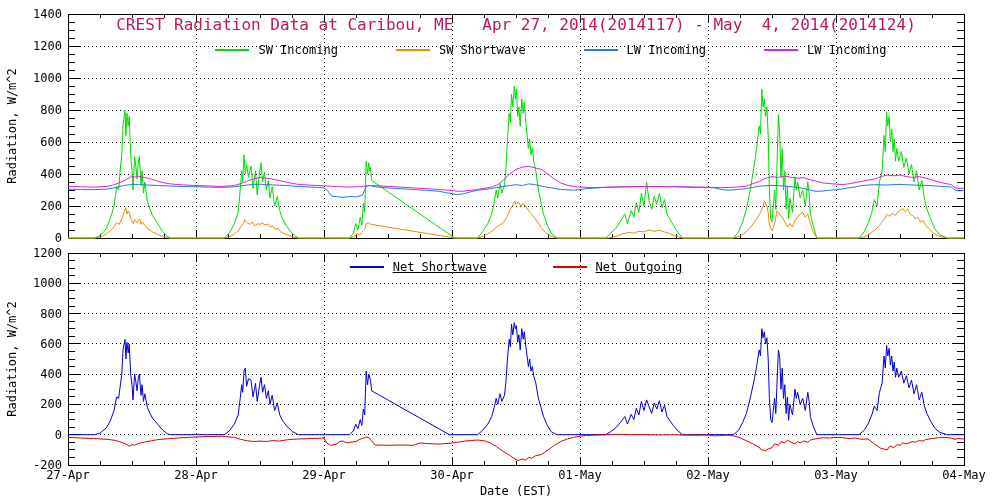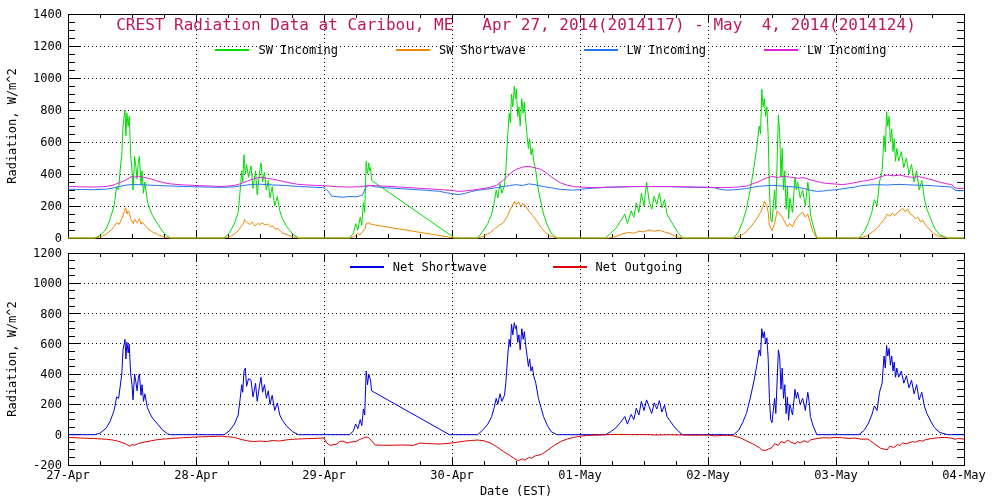--- a/index.html
+++ b/index.html
@@ -7,21 +7,21 @@
          font-family:"DejaVu Sans Mono","Liberation Mono",monospace;}
   svg{position:absolute;left:0;top:0;}
   .grid{stroke:#000;stroke-width:1;stroke-dasharray:1 3;shape-rendering:crispEdges;}
   .axis{stroke:#000;stroke-width:1;shape-rendering:crispEdges;}
   .frame{fill:none;stroke:#000;stroke-width:1;shape-rendering:crispEdges;}
   .tick{font-family:"DejaVu Sans Mono","Liberation Mono",monospace;font-size:12px;fill:#000;}
   .title{position:absolute;left:68px;top:15px;width:896px;text-align:center;
          font-size:16px;color:#be185d;white-space:pre;}
   .legend{position:absolute;left:68px;width:896px;display:flex;justify-content:center;align-items:center;}
   .legend-top{top:43px;gap:58px;margin-left:35px;}
-  .legend-bottom{top:260px;gap:66px;}
+  .legend-bottom{top:260px;gap:66px;text-decoration:underline;}
   .litem{display:flex;align-items:center;gap:9px;font-size:12px;color:#000;white-space:pre;}
   .swatch{display:inline-block;width:34px;height:2px;}
 </style>
 </head>
 <body>
 
 <div class="stage">
   <svg id="plot" width="1000" height="500" viewBox="0 0 1000 500">
       <g>
         <line x1="196" y1="14" x2="196" y2="238" class="grid"></line>

